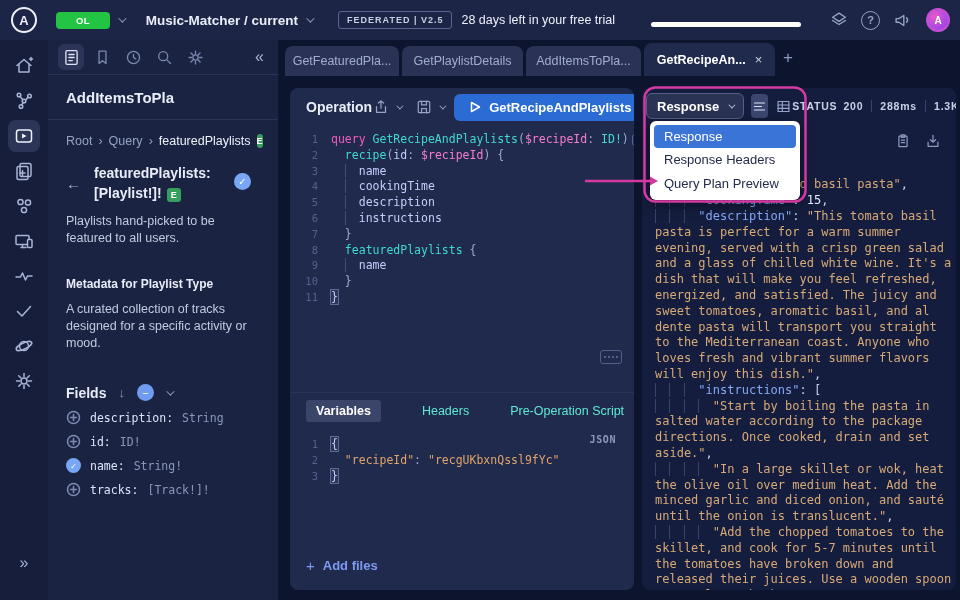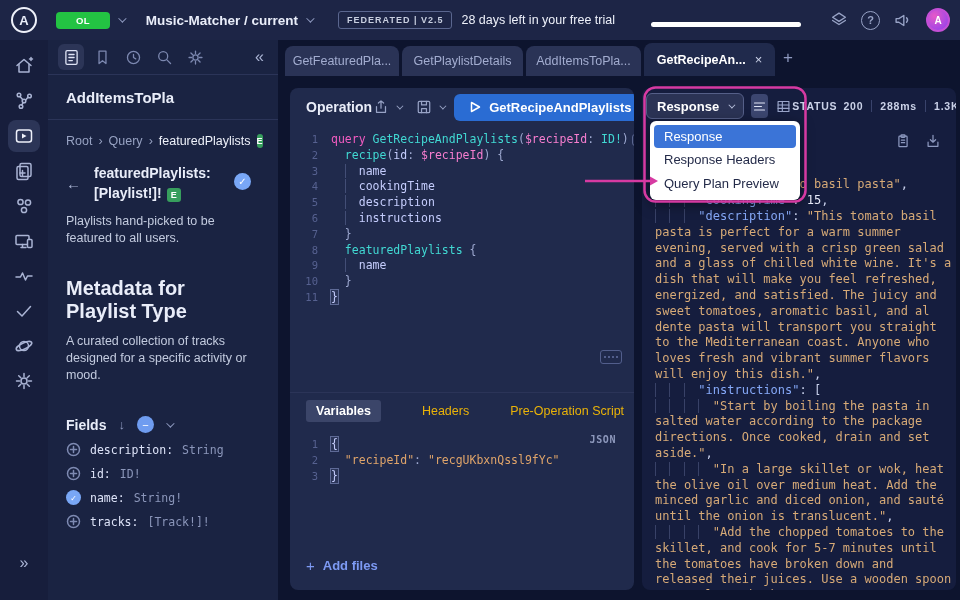--- a/index.html
+++ b/index.html
@@ -60,21 +60,21 @@
   .crumb .cur { color:#eef1fa; }
   .e-badge { background:#379e5d; color:#fff; font-size:9px; font-weight:bold; border-radius:3px;
              width:14px; height:14px; display:inline-flex; align-items:center; justify-content:center; }
   .field-row { margin-top:15px; display:flex; align-items:flex-start; }
   .back-arrow { color:#aab4d4; font-size:15px; margin-top:12px; width:28px; }
   .field-title { font-weight:bold; font-size:14px; line-height:20px; width:140px; }
   .field-title .e-badge { margin-left:5px; }
   .check-dot { width:17px; height:17px; border-radius:50%; background:#79a7f6; color:#fff;
                font-size:10px; display:flex; align-items:center; justify-content:center; margin-top:10px; }
   .field-desc { margin-top:10px; font-size:12.5px; line-height:17px; color:#c3cbdf; }
-  .md-title { margin-top:30px; font-size:20px; font-weight:bold; }
+  .md-title { margin-top:30px; font-size:12px; font-weight:bold; }
   .md-desc { margin-top:10px; font-size:12.5px; line-height:17px; color:#c3cbdf; }
   .fields-head { margin-top:32px; display:flex; align-items:center; gap:12px; }
   .fields-label { font-size:14px; font-weight:bold; }
   .sort-glyph { color:#8f9ac0; font-size:13px; }
   .minus-pill { width:17px; height:17px; border-radius:50%; background:#6f9cf0; color:#fff;
                 font-size:11px; display:flex; align-items:center; justify-content:center; }
   .fields-chev { color:#8f9ac0; }
   .fld-row { margin-top:9px; display:flex; align-items:center; gap:9px; font-size:11.5px; }
   .fld-name { color:#dde3f8; }
   .fld-type { color:#8b96ba; }
@@ -115,21 +115,21 @@
            padding:0 2px; margin-left:3px; }
   .tk-mt { color:#c5cdfd; outline:1px solid #5e6a96; background:rgba(94,106,150,.18); }
   .tk-tan { color:#dfa46a; }
   .kbd-hint { position:absolute; left:310px; top:262px; width:22px; height:14px;
               border:1.5px solid #525e8c; border-radius:3px; }
   .kbd-hint::after { content:""; position:absolute; left:3px; right:3px; top:5px;
                      border-top:2px dotted #525e8c; }
   .op-div { position:absolute; left:0; right:0; top:304px; height:1px; background:#2b3458; }
   .sub-tabs { position:absolute; left:16px; top:312px; right:0; display:flex; gap:41px;
               align-items:center; white-space:nowrap; overflow:hidden; }
-  .sub-tab { font-size:12.5px; color:#eab308; }
+  .sub-tab { font-size:12.5px; color:#5eead4; }
   .sub-tab.active { background:#3b4569; border-radius:3px; padding:4px 10px; color:#fff; font-weight:bold; }
   .json-label { position:absolute; right:18px; top:346px; font-size:10px; font-weight:bold;
                 letter-spacing:.6px; color:#8d98bc; }
   .vars-editor { position:absolute; left:6px; top:348px; }
   .vars-editor .cm-row { height:16px; line-height:16px; }
   .add-files { position:absolute; left:16px; bottom:16px; color:#7d9af3; font-size:13px;
                font-weight:bold; display:flex; align-items:center; gap:8px; }
   .add-files .pl { font-size:15px; font-weight:normal; }
 
   

